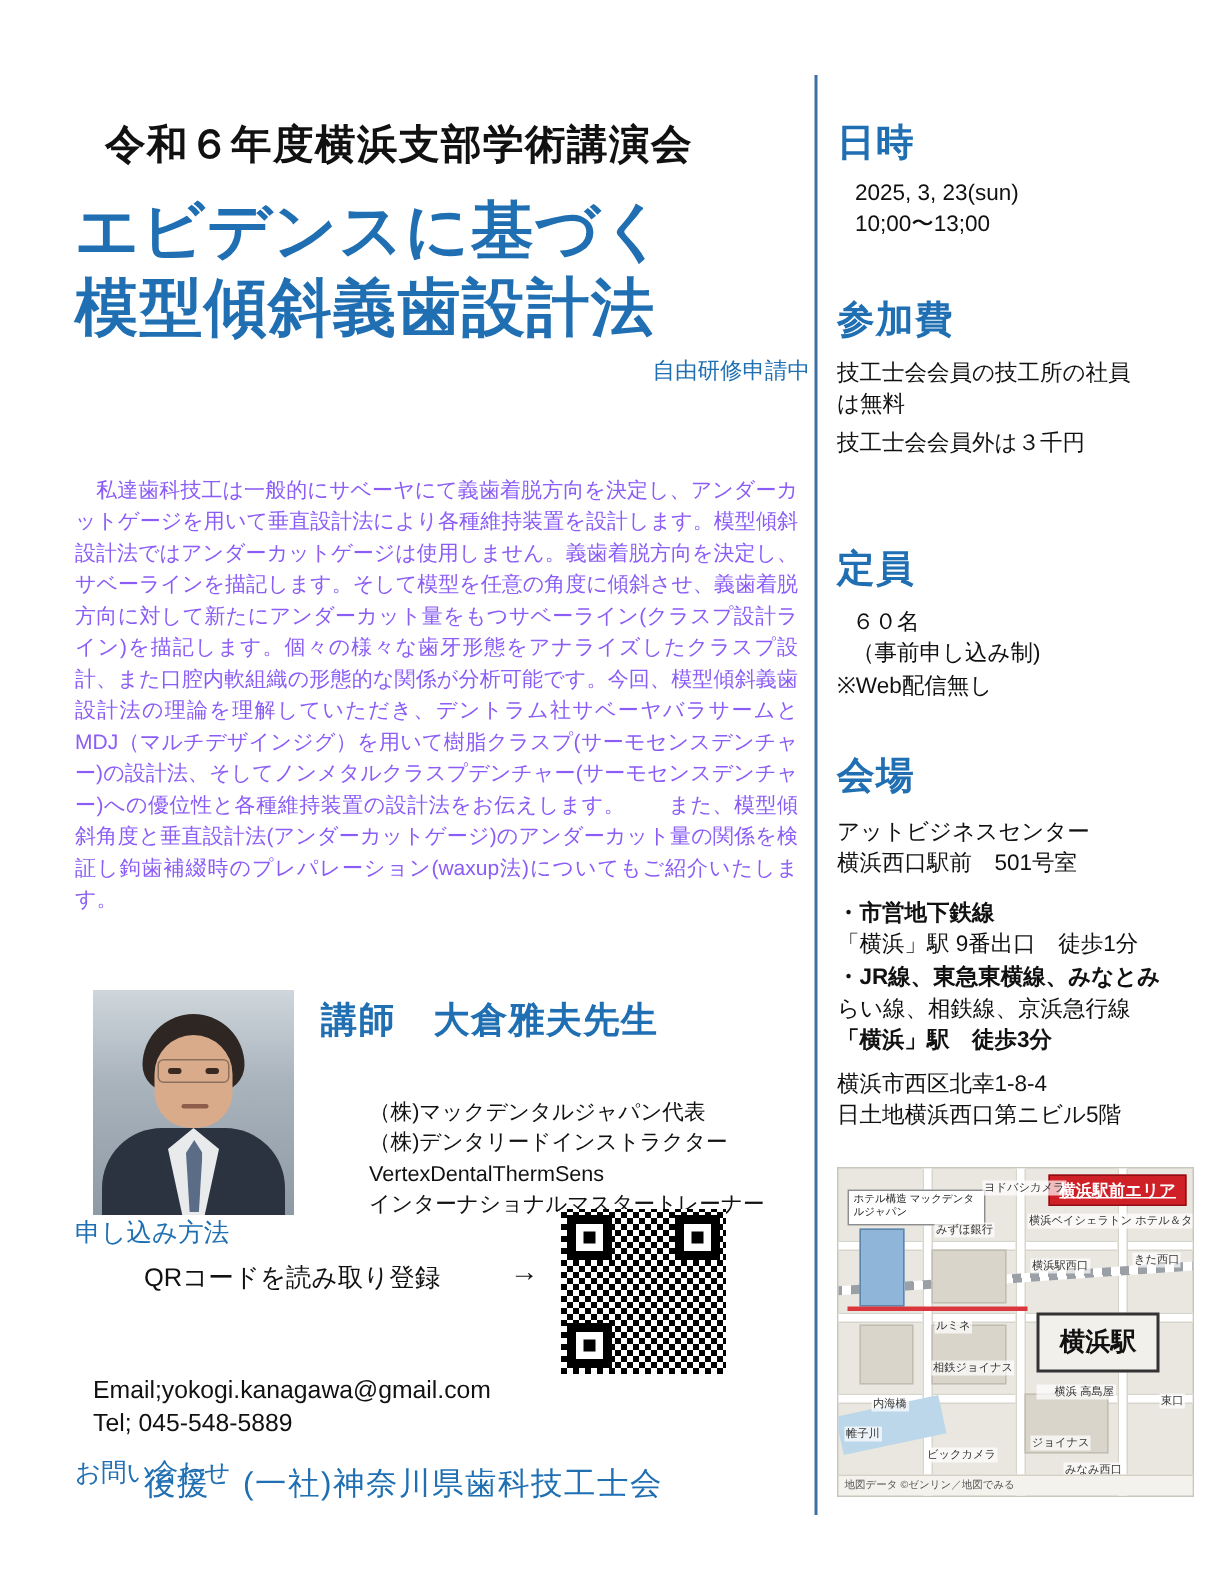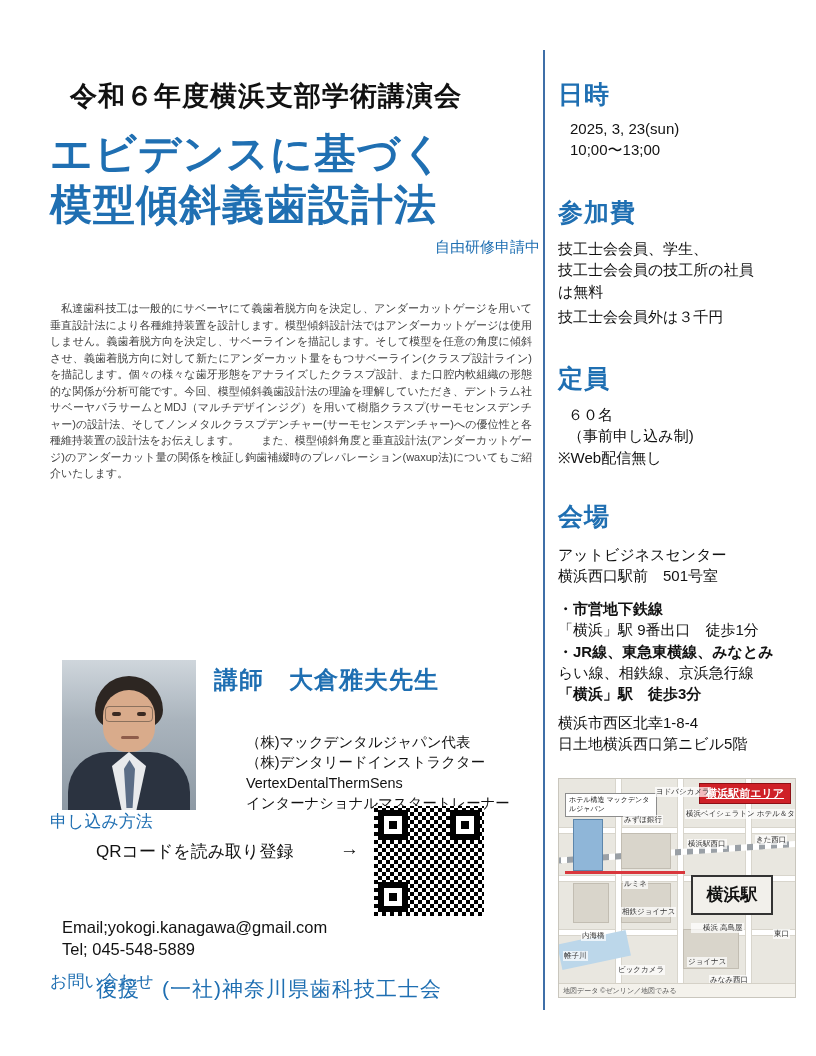--- a/index.html
+++ b/index.html
@@ -68,25 +68,25 @@
     left: 50px; top: 238px;
     width: 490px;
     text-align: right;
     font-size: 15px;
     color: #1f6fb2;
   }
 
   
   .body-text {
     position: absolute;
-    left: 50px; top: 300px;
+    left: 50px; top: 316px;
     width: 482px;
-    font-size: 11px;
+    font-size: 14px;
     line-height: 1.50;
-    color: #404040;
+    color: #8b5cf6;
     text-align: justify;
   }
   .body-text p { margin: 0; text-indent: 0; }
 
   
   .portrait {
     position: absolute;
     left: 62px; top: 660px;
     width: 134px; height: 150px;
     background: linear-gradient(180deg,#cfd6dc 0%, #aab4bd 40%, #8d99a4 100%);
@@ -416,21 +416,20 @@
   <div class="right-col">
 
     <div class="rb r-head" style="top:78px;">日時</div>
     <div class="rb r-text" style="top:118px; padding-left:12px;">
       <div>2025, 3, 23(sun)</div>
       <div>10;00〜13;00</div>
     </div>
 
     <div class="rb r-head" style="top:196px;">参加費</div>
     <div class="rb r-text" style="top:238px;">
-      <div>技工士会会員、学生、</div>
       <div>技工士会会員の技工所の社員</div>
       <div>は無料</div>
       <div style="margin-top:4px;">技工士会会員外は３千円</div>
     </div>
 
     <div class="rb r-head" style="top:362px;">定員</div>
     <div class="rb r-text" style="top:404px; padding-left:10px;">
       <div>６０名</div>
       <div>（事前申し込み制)</div>
       <div style="margin-left:-10px;">※Web配信無し</div>

